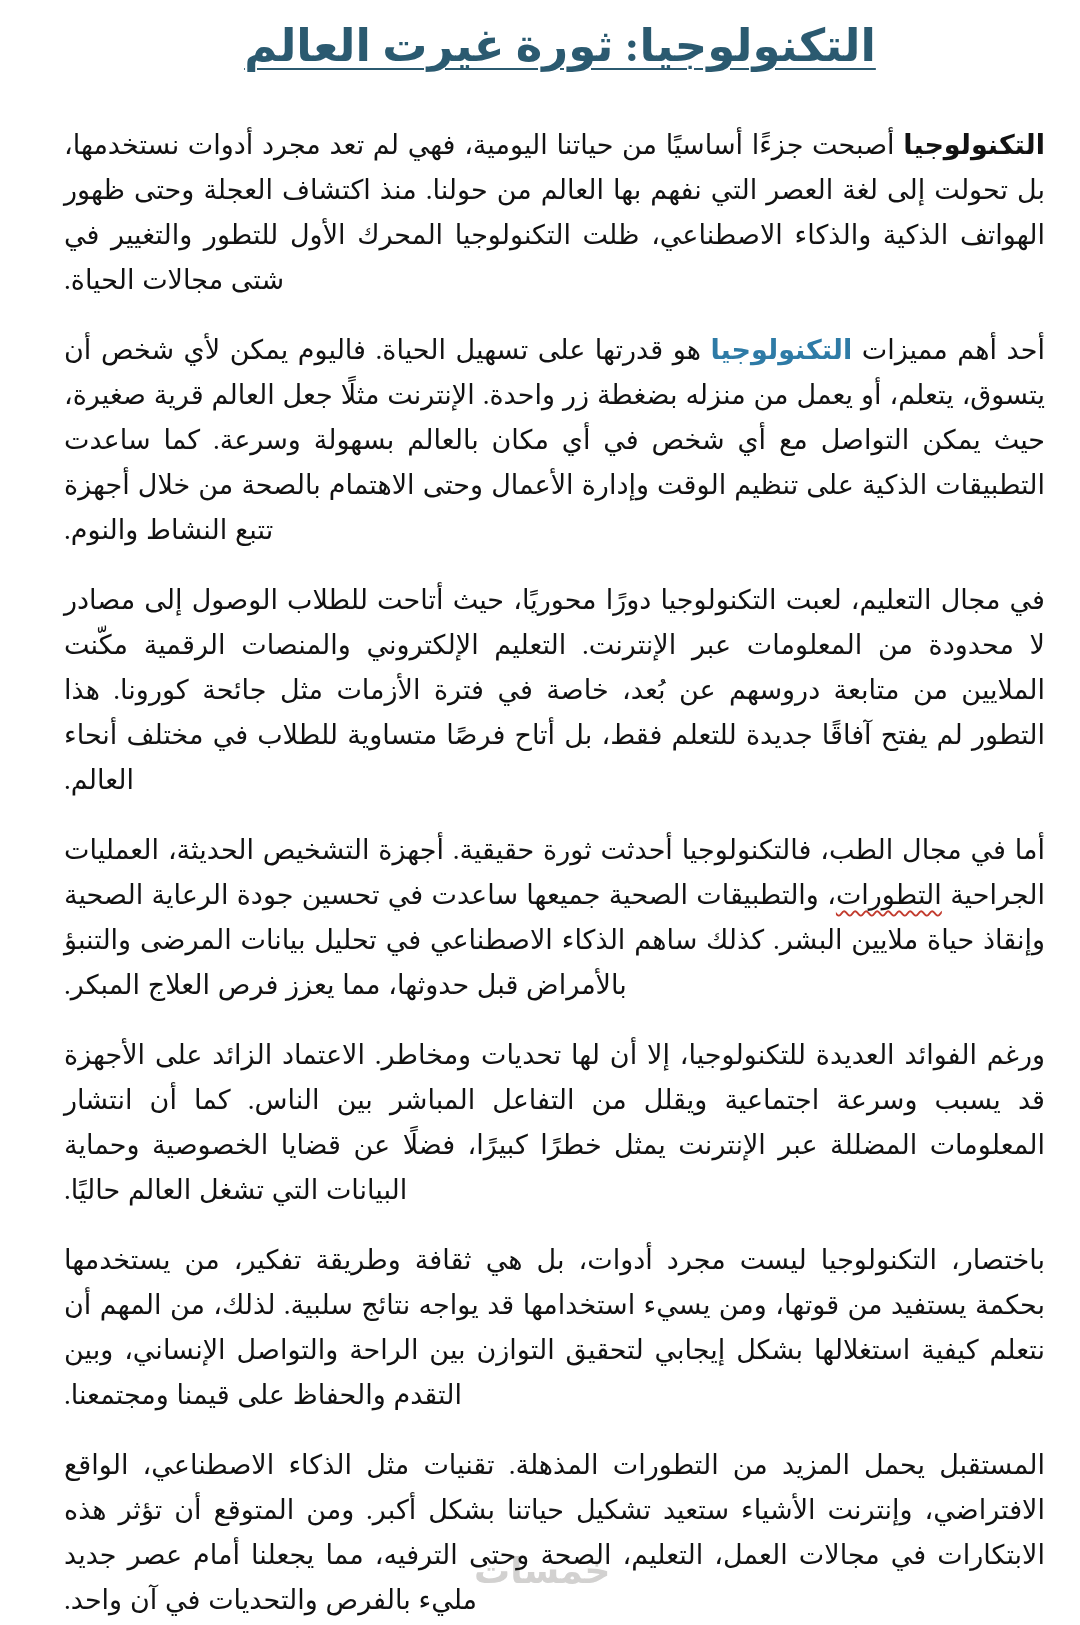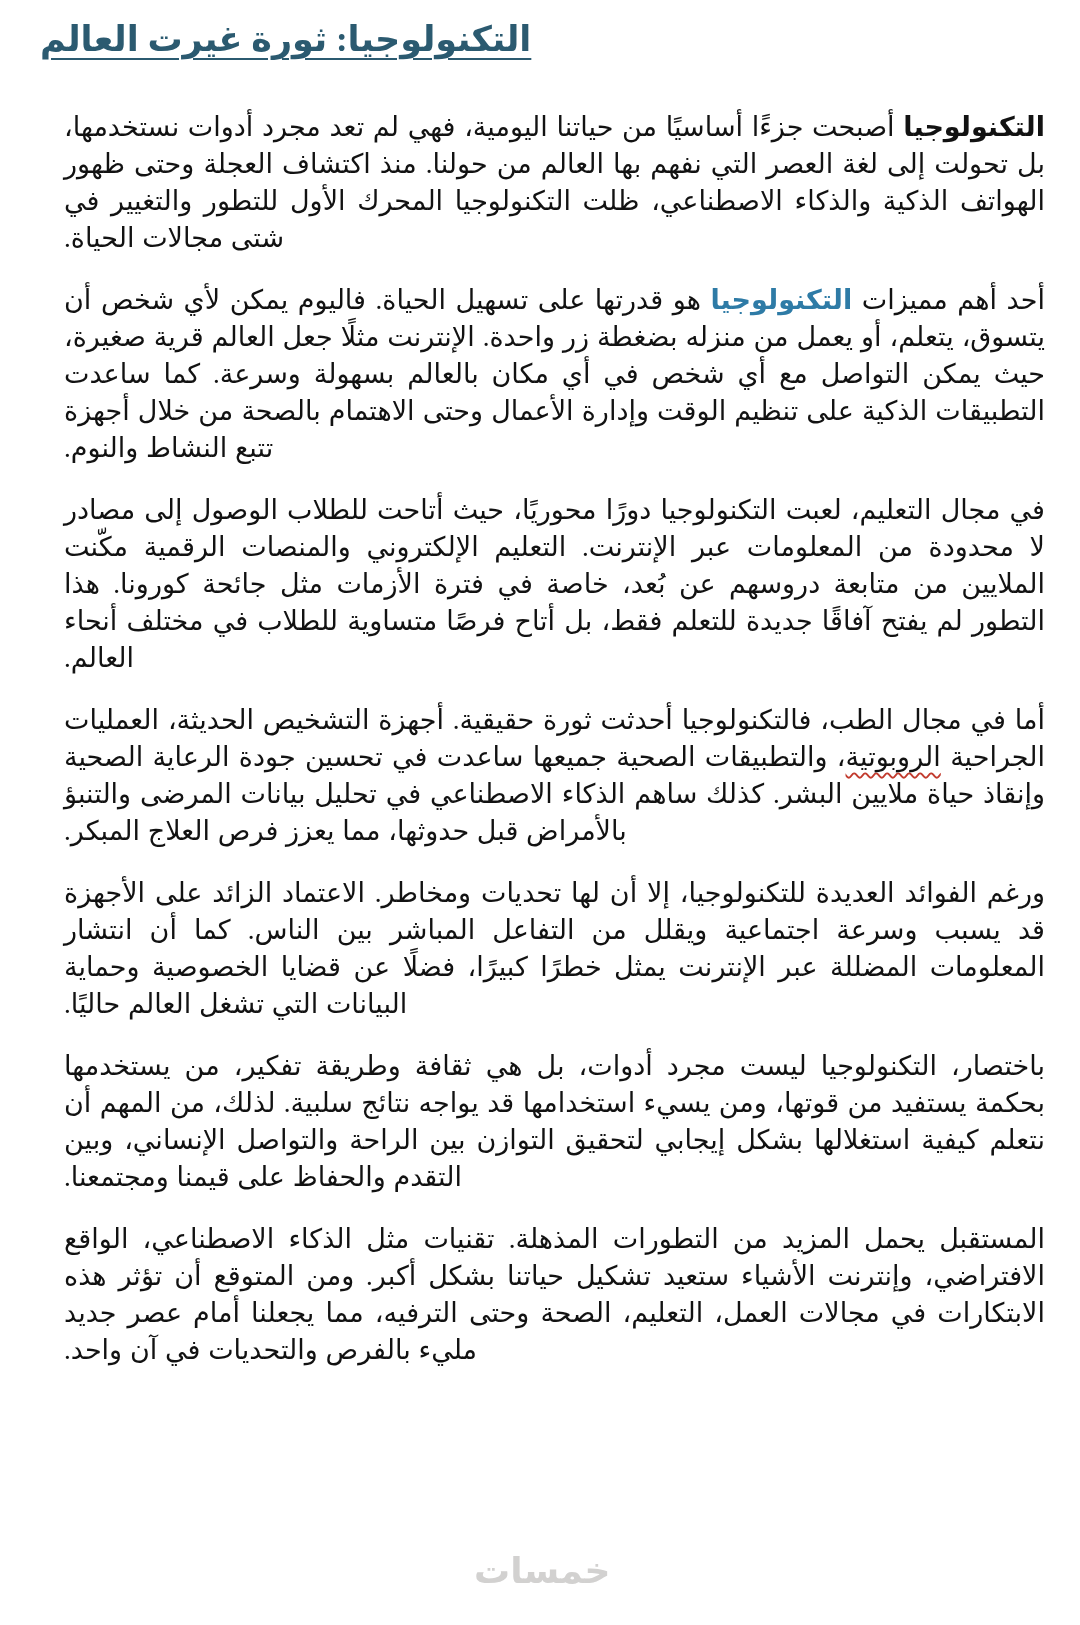--- a/index.html
+++ b/index.html
@@ -20,42 +20,42 @@
     position:relative;
     overflow:hidden;
   }
   .page{
     position:relative;
     width:1080px;height:1625px;
     z-index:1;
   }
   h1.doc-title{
     direction:rtl;
-    text-align:left;
+    text-align:center;
     margin:16px 0 46px 40px;
-    font-size:35px;
+    font-size:45px;
     line-height:1.35;
     font-weight:600;
     color:var(--title-color);
     text-decoration:underline;
     text-decoration-thickness:2px;
     text-underline-offset:7px;
   }
   .content{
     position:relative;
     z-index:2;
     direction:rtl;
     text-align:justify;
     text-align-last:left;
     padding:0 35px 0 64px;
   }
   .content p{
     margin:0 0 25px 0;
     font-size:27px;
-    line-height:37px;
+    line-height:45px;
     word-spacing:1px;
   }
   .seg-bold{font-weight:bold;}
   .seg-highlight{
     font-weight:bold;
     color:var(--highlight-color);
   }
   .seg-squiggle{
     text-decoration:underline;
     text-decoration-style:wavy;
@@ -95,21 +95,21 @@
 
     <p>
       <span>أحد أهم مميزات </span><span class="seg-highlight">التكنولوجيا</span><span> هو قدرتها على تسهيل الحياة. فاليوم يمكن لأي شخص أن يتسوق، يتعلم، أو يعمل من منزله بضغطة زر واحدة. الإنترنت مثلًا جعل العالم قرية صغيرة، حيث يمكن التواصل مع أي شخص في أي مكان بالعالم بسهولة وسرعة. كما ساعدت التطبيقات الذكية على تنظيم الوقت وإدارة الأعمال وحتى الاهتمام بالصحة من خلال أجهزة تتبع النشاط والنوم.</span>
     </p>
 
     <p>
       <span>في مجال التعليم، لعبت التكنولوجيا دورًا محوريًا، حيث أتاحت للطلاب الوصول إلى مصادر لا محدودة من المعلومات عبر الإنترنت. التعليم الإلكتروني والمنصات الرقمية مكّنت الملايين من متابعة دروسهم عن بُعد، خاصة في فترة الأزمات مثل جائحة كورونا. هذا التطور لم يفتح آفاقًا جديدة للتعلم فقط، بل أتاح فرصًا متساوية للطلاب في مختلف أنحاء العالم.</span>
     </p>
 
     <p>
-      <span>أما في مجال الطب، فالتكنولوجيا أحدثت ثورة حقيقية. أجهزة التشخيص الحديثة، العمليات الجراحية </span><span class="seg-squiggle">الروبوتية</span><span>، والتطبيقات الصحية جميعها ساعدت في تحسين جودة الرعاية الصحية وإنقاذ حياة ملايين البشر. كذلك ساهم الذكاء الاصطناعي في تحليل بيانات المرضى والتنبؤ بالأمراض قبل حدوثها، مما يعزز فرص العلاج المبكر.</span>
+      <span>أما في مجال الطب، فالتكنولوجيا أحدثت ثورة حقيقية. أجهزة التشخيص الحديثة، العمليات الجراحية </span><span class="seg-squiggle">التطورات</span><span>، والتطبيقات الصحية جميعها ساعدت في تحسين جودة الرعاية الصحية وإنقاذ حياة ملايين البشر. كذلك ساهم الذكاء الاصطناعي في تحليل بيانات المرضى والتنبؤ بالأمراض قبل حدوثها، مما يعزز فرص العلاج المبكر.</span>
     </p>
 
     <p>
       <span>ورغم الفوائد العديدة للتكنولوجيا، إلا أن لها تحديات ومخاطر. الاعتماد الزائد على الأجهزة قد يسبب وسرعة اجتماعية ويقلل من التفاعل المباشر بين الناس. كما أن انتشار المعلومات المضللة عبر الإنترنت يمثل خطرًا كبيرًا، فضلًا عن قضايا الخصوصية وحماية البيانات التي تشغل العالم حاليًا.</span>
     </p>
 
     <p>
       <span>باختصار، التكنولوجيا ليست مجرد أدوات، بل هي ثقافة وطريقة تفكير، من يستخدمها بحكمة يستفيد من قوتها، ومن يسيء استخدامها قد يواجه نتائج سلبية. لذلك، من المهم أن نتعلم كيفية استغلالها بشكل إيجابي لتحقيق التوازن بين الراحة والتواصل الإنساني، وبين التقدم والحفاظ على قيمنا ومجتمعنا.</span>
     </p>
 

